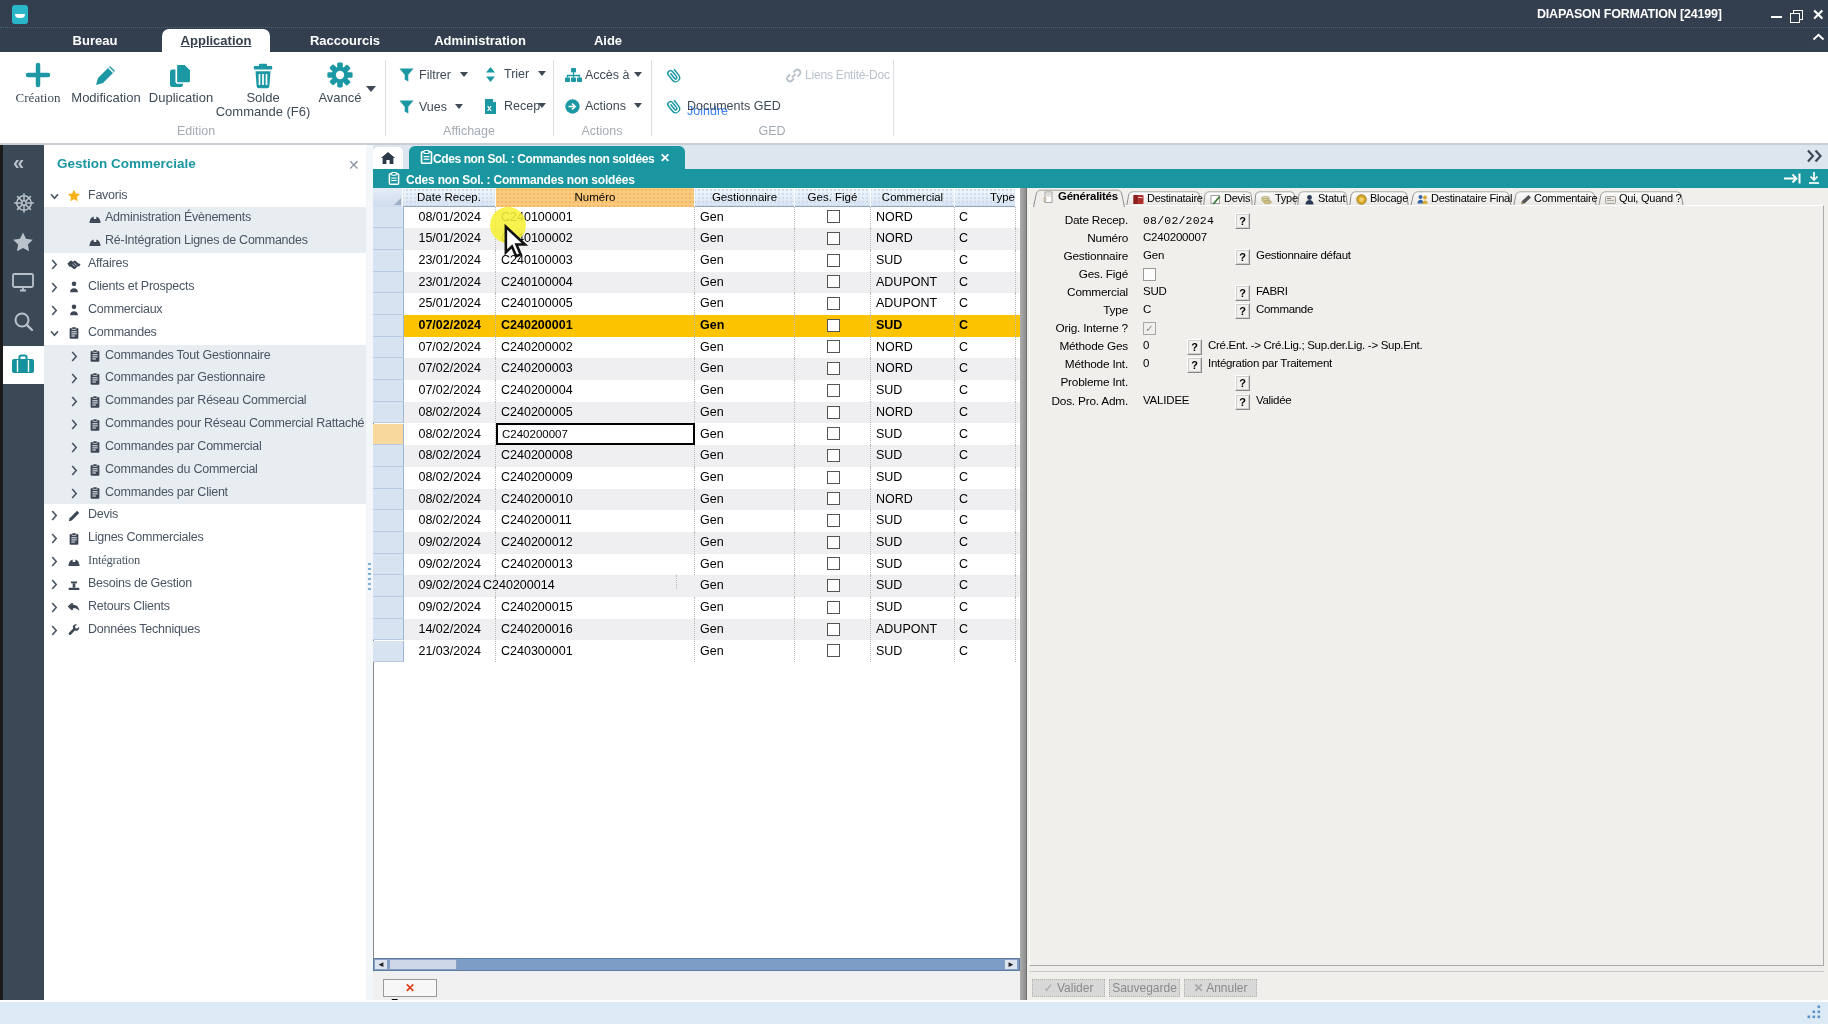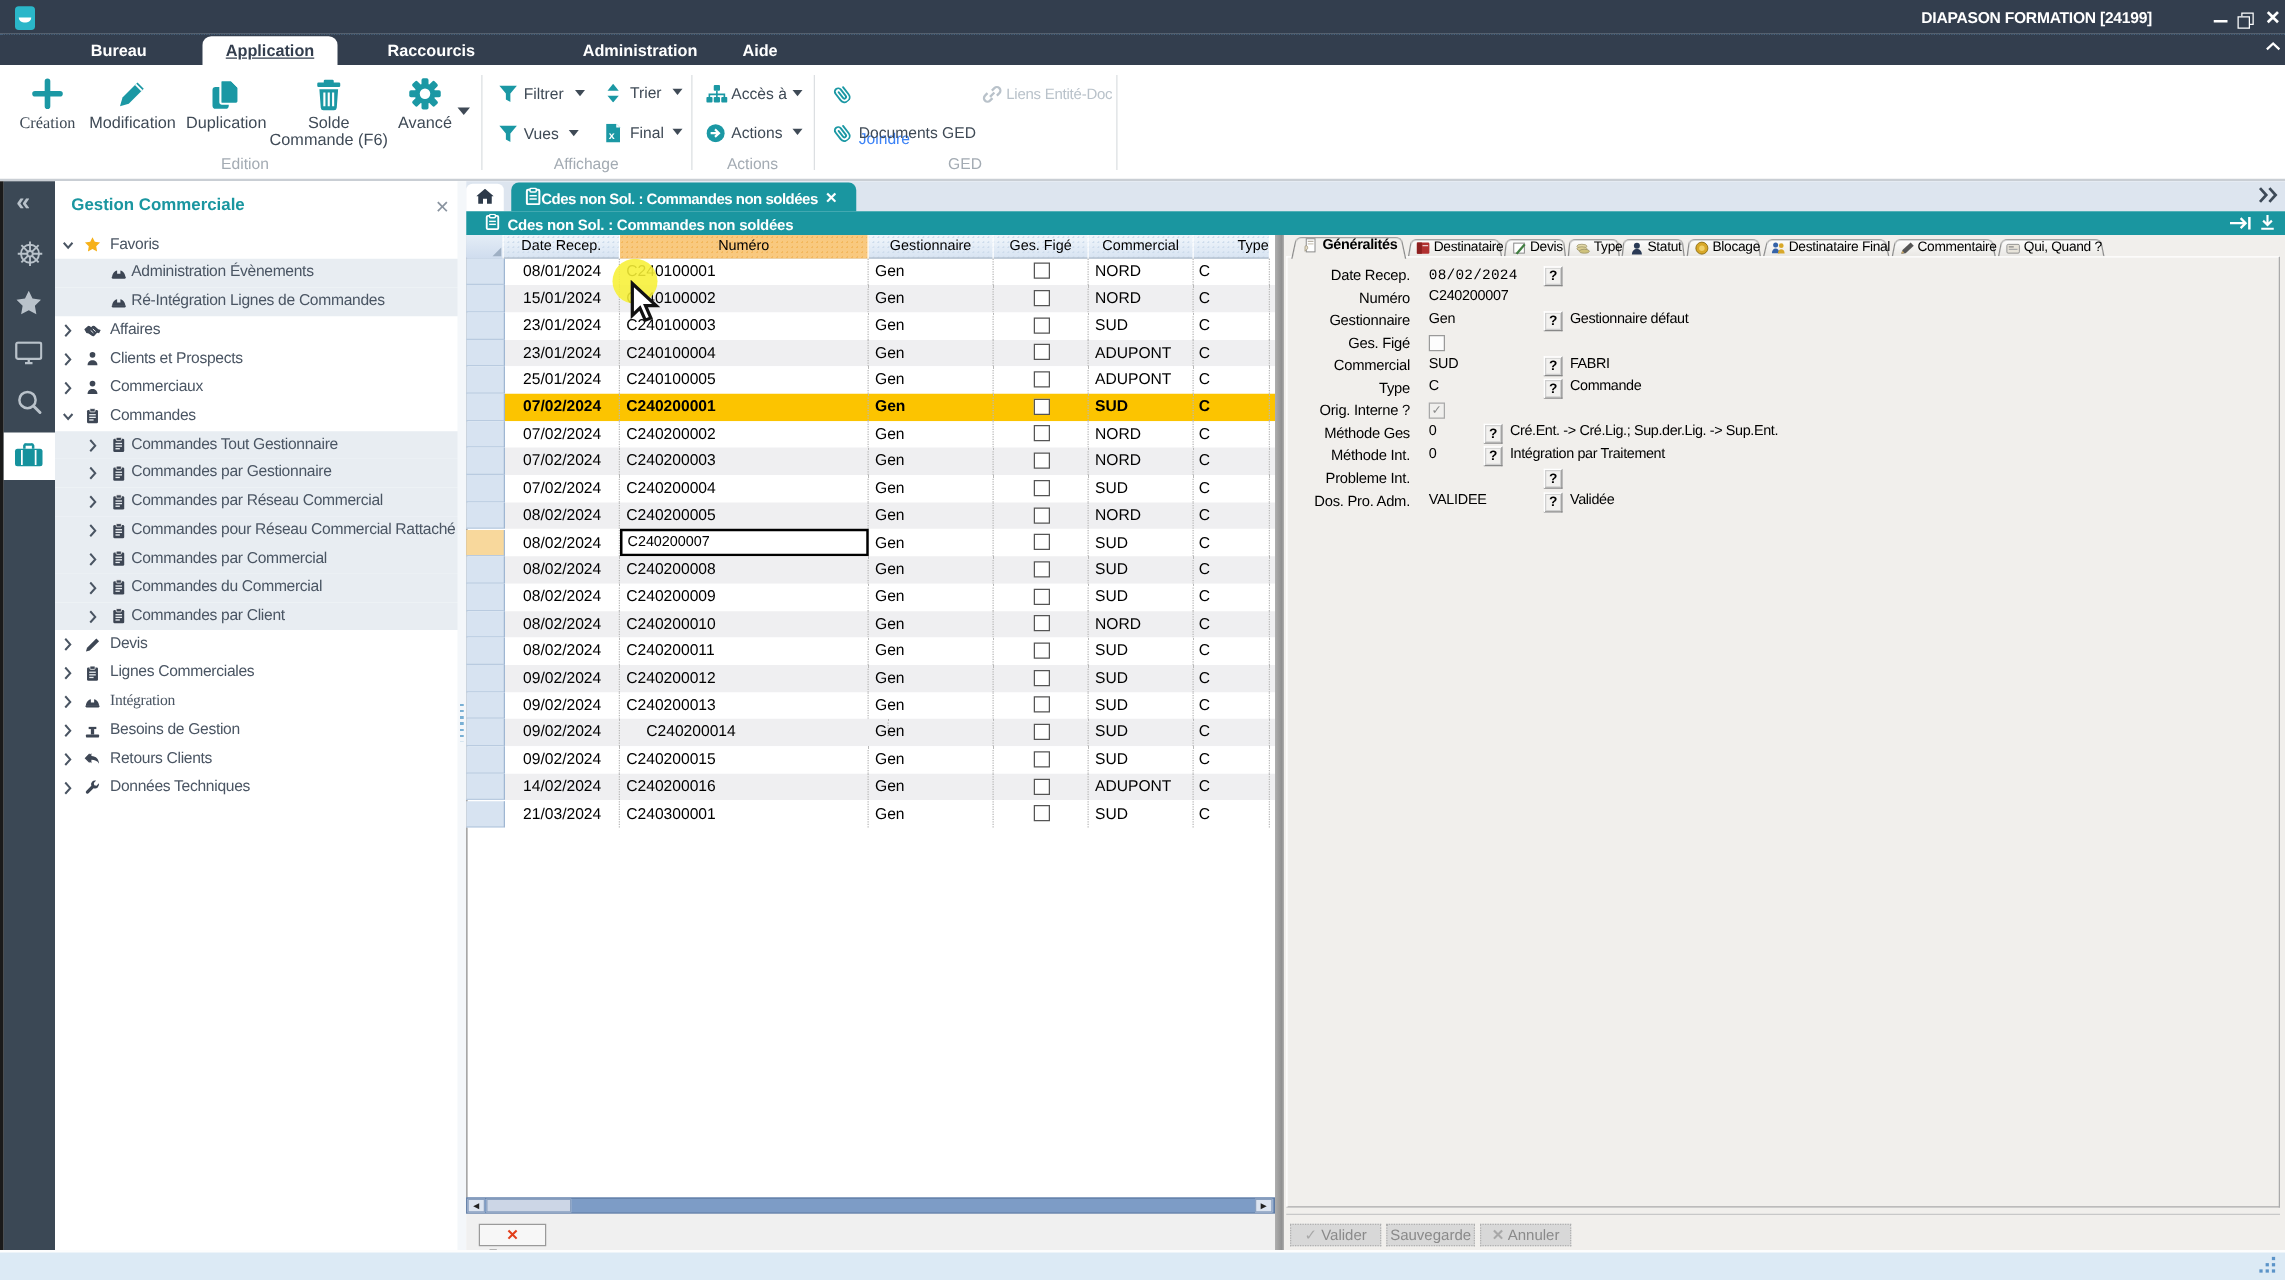--- a/index.html
+++ b/index.html
@@ -26,21 +26,21 @@
 <div class="abs" style="left:1793px;top:10px;width:8px;height:8px;border:1.5px solid #fff;"></div>
 <div class="abs" style="left:1790px;top:13px;width:8px;height:8px;border:1.5px solid #fff;background:#333e4e;"></div>
 <div class="abs" style="left:1812px;top:9px;width:12px;height:12px;color:#fff;font-size:15px;line-height:12px;font-weight:bold;">✕</div>
 
 <div class="abs" style="left:0;top:27px;width:1828px;height:25px;background:#333e4e;border-top:1px dotted #46607a;"></div>
 <div class="abs" style="left:162px;top:29px;width:108px;height:23px;background:#fff;border-radius:7px 7px 0 0;"></div>
 <div class="abs" style="left:0;top:33px;width:1828px;height:16px;font-size:13px;font-weight:bold;color:#fff;">
   <span style="position:absolute;left:95px;transform:translateX(-50%);">Bureau</span>
   <span style="position:absolute;left:216px;transform:translateX(-50%);color:#333e4e;text-decoration:underline;">Application</span>
   <span style="position:absolute;left:345px;transform:translateX(-50%);text-align:right;">Raccourcis</span>
-  <span style="position:absolute;left:512px;transform:translateX(-50%);">Administration</span>
+  <span style="position:absolute;left:480px;transform:translateX(-50%);">Administration</span>
   <span style="position:absolute;left:608px;transform:translateX(-50%);">Aide</span>
 </div>
 <svg class="abs" style="left:1812px;top:33px;" width="13" height="8" viewBox="0 0 13 8">
     <path d="M1.5 6.5L6.5 1.8l5 4.7" stroke="#fff" stroke-width="1.8" fill="none"></path>
   </svg>
 
 <div class="abs" style="left:0;top:52px;width:1828px;height:91px;background:#fff;border-bottom:2px solid #c9ced4;box-sizing:content-box;"></div>
 <div class="abs ribicon" style="left:38px;top:62px;transform:translateX(-50%);">
     <svg width="26" height="26" viewBox="0 0 26 26">
       <path d="M13 3v20M3 13h20" stroke="#1b98a4" stroke-width="4.5" stroke-linecap="round"></path>
@@ -113,21 +113,21 @@
   </div>
 <div class="rlabel" style="left:419px;top:100px;color:#3f4a56;font-size:12.5px;">Vues</div>
 <div class="abs" style="left:455px;top:104px;width:0;height:0;border-left:4.5px solid transparent;border-right:4.5px solid transparent;border-top:5.5px solid #3f4a56;"></div>
 <div class="abs ribicon" style="left:484px;top:99px;">
     <svg width="13" height="15" viewBox="0 0 13 15">
       <path d="M1 0h8l3 3v12H1z" fill="#1b98a4"></path>
       <path d="M9 0l3 3H9z" fill="#fff"></path>
       <text x="3" y="12" font-size="8.5" font-weight="bold" fill="#fff" font-family="Liberation Sans">x</text>
     </svg>
   </div>
-<div class="rlabel" style="left:504px;top:99px;color:#3f4a56;font-size:12.5px;">Final</div>
+<div class="rlabel" style="left:504px;top:99px;color:#3f4a56;font-size:12.5px;">Recep</div>
 <div class="abs" style="left:538px;top:103px;width:0;height:0;border-left:4.5px solid transparent;border-right:4.5px solid transparent;border-top:5.5px solid #3f4a56;"></div>
 <div class="abs ribicon" style="left:565px;top:68px;">
     <svg width="17" height="15" viewBox="0 0 17 15">
       <rect x="6" y="0" width="5" height="4.5" rx="0.8" fill="#1b98a4"></rect>
       <rect x="0" y="9.5" width="5" height="4.5" rx="0.8" fill="#1b98a4"></rect>
       <rect x="6" y="9.5" width="5" height="4.5" rx="0.8" fill="#1b98a4"></rect>
       <rect x="12" y="9.5" width="5" height="4.5" rx="0.8" fill="#1b98a4"></rect>
       <path d="M8.5 4.5v3M2.5 9.5V7.5h12v2M8.5 7.5v2" stroke="#1b98a4" stroke-width="1.3" fill="none"></path>
     </svg>
   </div>
@@ -626,21 +626,21 @@
 <div style="position:absolute;left:322px;top:0;width:100px;height:21.70px;line-height:21.70px;font-size:12.5px;color:#000;text-align:left;padding:0 5px;box-sizing:border-box;border-right:1px dotted #b8b8b8;">Gen</div>
 <div style="position:absolute;left:454px;top:3.8px;width:13px;height:13px;background:#fff;border:1px solid #555;box-sizing:border-box;"></div>
 <div style="position:absolute;left:422px;top:0;width:76px;height:21.70px;border-right:1px dotted #b8b8b8;box-sizing:border-box;"></div>
 <div style="position:absolute;left:498px;top:0;width:84px;height:21.70px;line-height:21.70px;font-size:12.5px;color:#000;text-align:left;padding:0 5px;box-sizing:border-box;border-right:1px dotted #b8b8b8;">SUD</div>
 <div style="position:absolute;left:582px;top:0;width:61px;height:21.70px;line-height:21.70px;font-size:12.5px;color:#000;text-align:left;padding:0 4px;box-sizing:border-box;border-right:1px dotted #b8b8b8;">C</div>
 </div>
 <div style="position:absolute;left:373px;top:575.4px;width:647px;height:21.70px;">
 <div style="position:absolute;left:0;top:0;width:30px;height:20.70px;background:#d7e3f1;border-bottom:1px solid #b9cbe0;border-right:1px solid #9fb6d2;"></div>
 <div style="position:absolute;left:31px;top:0;width:616px;height:21.70px;background:#efeff1;"></div>
 <div style="position:absolute;left:30px;top:0;width:93px;height:21.70px;line-height:21.70px;font-size:12.5px;color:#000;text-align:right;padding:0 14px;box-sizing:border-box;border-right:1px dotted #b8b8b8;">09/02/2024</div>
-<div style="position:absolute;left:139px;top:0;width:199px;height:14px;line-height:21.70px;font-size:12.5px;color:#000;text-align:left;padding:0 5px;box-sizing:border-box;border-right:1px dotted #b8b8b8;">C240200014</div>
+<div style="position:absolute;left:105px;top:0;width:199px;height:14px;line-height:21.70px;font-size:12.5px;color:#000;text-align:left;padding:0 5px;box-sizing:border-box;border-right:1px dotted #b8b8b8;">C240200014</div>
 <div style="position:absolute;left:322px;top:0;width:100px;height:21.70px;line-height:21.70px;font-size:12.5px;color:#000;text-align:left;padding:0 5px;box-sizing:border-box;border-right:1px dotted #b8b8b8;">Gen</div>
 <div style="position:absolute;left:454px;top:3.8px;width:13px;height:13px;background:#fff;border:1px solid #555;box-sizing:border-box;"></div>
 <div style="position:absolute;left:422px;top:0;width:76px;height:21.70px;border-right:1px dotted #b8b8b8;box-sizing:border-box;"></div>
 <div style="position:absolute;left:498px;top:0;width:84px;height:21.70px;line-height:21.70px;font-size:12.5px;color:#000;text-align:left;padding:0 5px;box-sizing:border-box;border-right:1px dotted #b8b8b8;">SUD</div>
 <div style="position:absolute;left:582px;top:0;width:61px;height:21.70px;line-height:21.70px;font-size:12.5px;color:#000;text-align:left;padding:0 4px;box-sizing:border-box;border-right:1px dotted #b8b8b8;">C</div>
 </div>
 <div style="position:absolute;left:373px;top:597.1px;width:647px;height:21.70px;">
 <div style="position:absolute;left:0;top:0;width:30px;height:20.70px;background:#d7e3f1;border-bottom:1px solid #b9cbe0;border-right:1px solid #9fb6d2;"></div>
 <div style="position:absolute;left:31px;top:0;width:616px;height:21.70px;background:#ffffff;"></div>
 <div style="position:absolute;left:30px;top:0;width:93px;height:21.70px;line-height:21.70px;font-size:12.5px;color:#000;text-align:right;padding:0 14px;box-sizing:border-box;border-right:1px dotted #b8b8b8;">09/02/2024</div>

